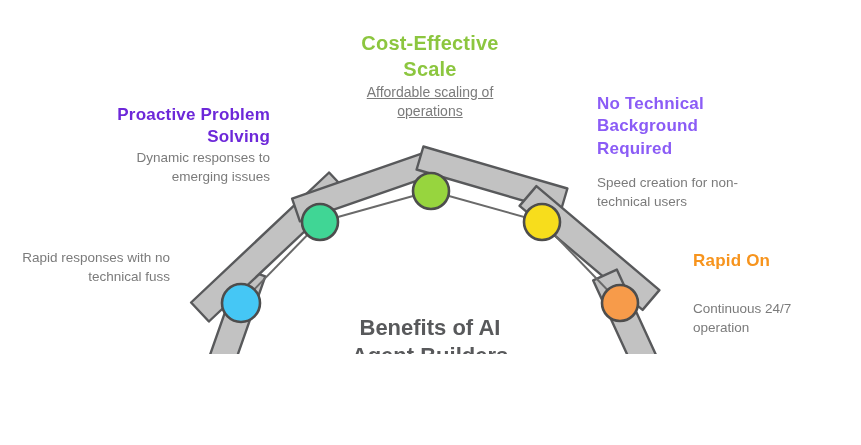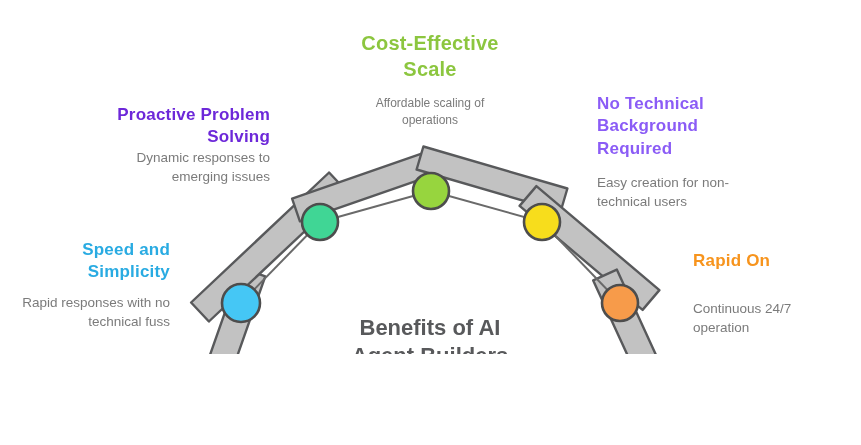--- a/index.html
+++ b/index.html
@@ -10,21 +10,21 @@
   .benefit{position:absolute;}
   .benefit-heading{
     font-weight:bold;font-size:17px;line-height:1.32;white-space:pre-line;
     letter-spacing:.2px;
   }
   .benefit-desc{
     font-size:13.5px;line-height:1.4;color:#7b7b7b;white-space:pre-line;
   }
   #b-cost{left:305px;top:30px;width:250px;text-align:center;}
   #b-cost .benefit-heading{font-size:20px;}
-  #b-cost .benefit-desc{margin-top:12px;font-size:12px;}
+  #b-cost .benefit-desc{margin-top:0;font-size:14px;text-decoration:underline;}
   #b-proactive{left:70px;top:104px;width:200px;text-align:right;}
   #b-proactive .benefit-desc{}
   #b-speed{left:5px;top:239px;width:165px;text-align:right;}
   #b-speed .benefit-desc{margin-top:10px;}
   #b-notech{left:597px;top:93px;width:175px;text-align:left;}
   #b-notech .benefit-desc{margin-top:14px;}
   #b-always{left:693px;top:250px;width:160px;text-align:left;}
   #b-always .benefit-desc{margin-top:28px;}
   #center-title{
     position:absolute;left:270px;top:314px;width:320px;text-align:center;
@@ -75,31 +75,29 @@
   </div>
 
   <div class="benefit" id="b-proactive">
     <div class="benefit-heading" style="color: #6d28d9;">Proactive Problem
 Solving</div>
     <div class="benefit-desc">Dynamic responses to
 emerging issues</div>
   </div>
 
   <div class="benefit" id="b-speed">
-    <div class="benefit-heading" style="color: rgb(41, 171, 226);">Speed and
-Simplicity</div>
     <div class="benefit-desc">Rapid responses with no
 technical fuss</div>
   </div>
 
   <div class="benefit" id="b-notech">
     <div class="benefit-heading" style="color: #8b5cf6;">No Technical
 Background
 Required</div>
-    <div class="benefit-desc">Easy creation for non-
+    <div class="benefit-desc">Speed creation for non-
 technical users</div>
   </div>
 
   <div class="benefit" id="b-always">
     <div class="benefit-heading" style="color: rgb(247, 148, 29);">Rapid On</div>
     <div class="benefit-desc">Continuous 24/7
 operation</div>
   </div>
 
   <div id="center-title">Benefits of AI

